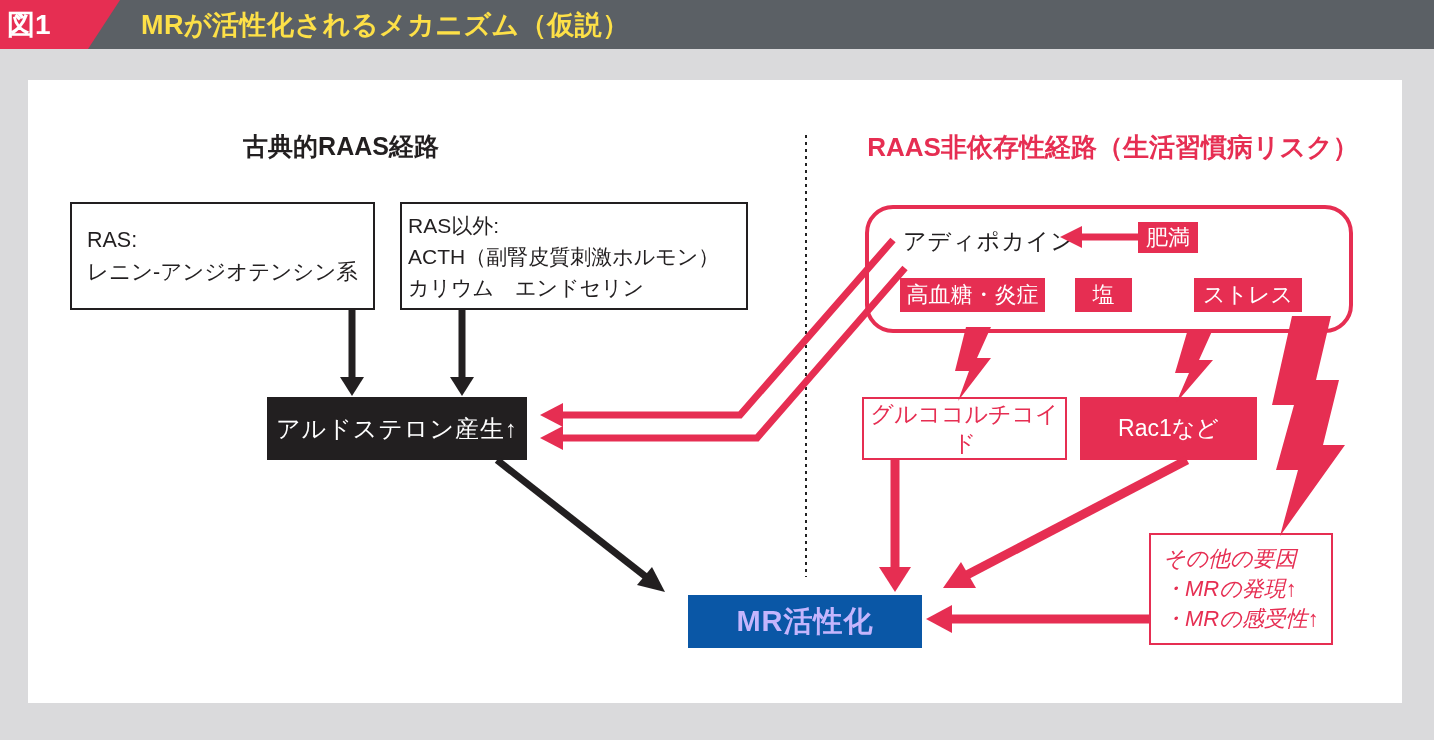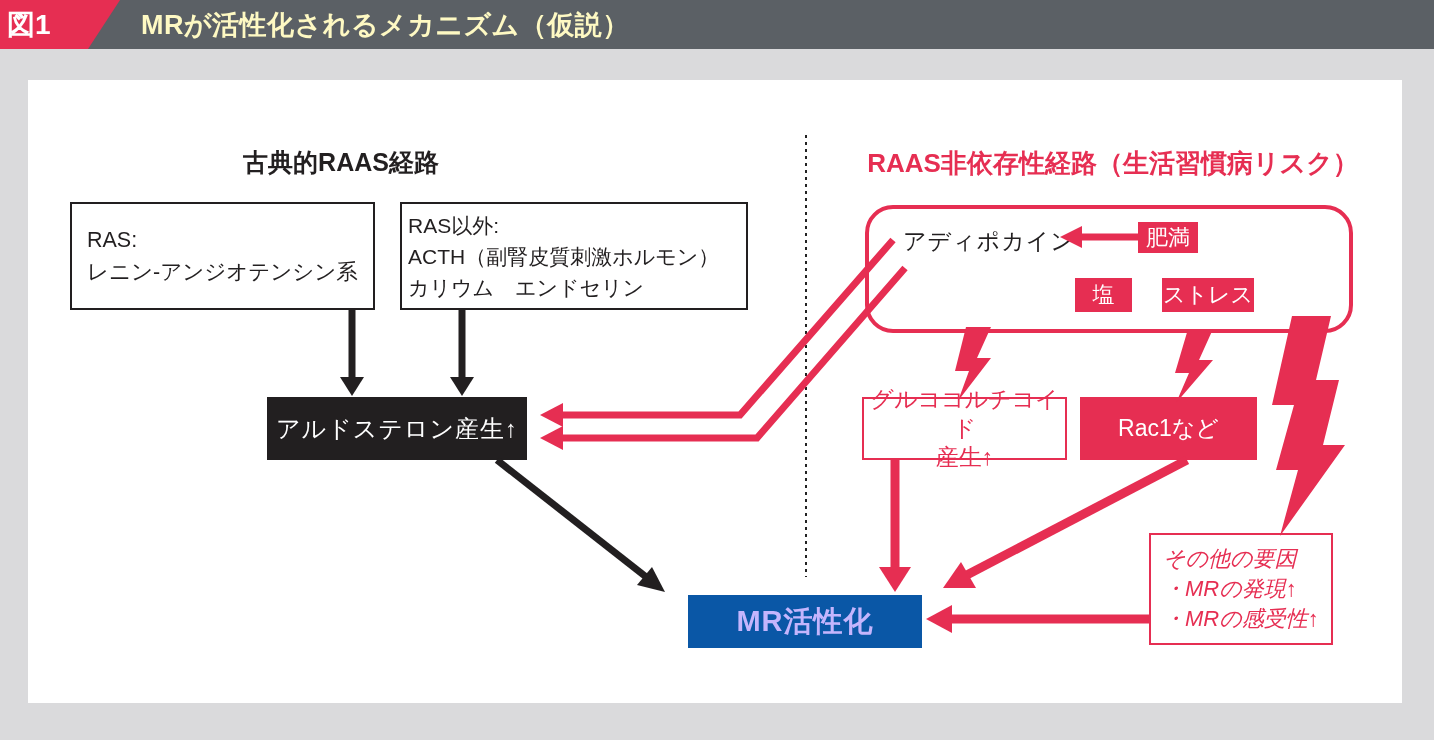--- a/index.html
+++ b/index.html
@@ -23,27 +23,27 @@
   .fig-tab{
     position:absolute;left:0;top:0;width:120px;height:49px;
     background:var(--red);
     clip-path:polygon(0 0,120px 0,88px 49px,0 49px);
     color:#fff;font-weight:bold;font-size:28px;
     display:flex;align-items:center;padding-left:7px;
   }
   .hdr-title{
     position:absolute;left:141px;top:0;height:49px;
     display:flex;align-items:center;
-    color:#fef9c3;font-weight:bold;font-size:27px;letter-spacing:0.5px;
+    color:#fde047;font-weight:bold;font-size:27px;letter-spacing:0.5px;
   }
   
   .panel{position:absolute;left:28px;top:80px;width:1374px;height:623px;background:#ffffff;}
   .abs{position:absolute;}
   
-  .sec-title{font-weight:bold;font-size:25px;color:var(--ink);text-align:center;margin-top:16px;}
+  .sec-title{font-weight:bold;font-size:25px;color:var(--ink);text-align:center;}
   .sec-title.red{color:var(--red);font-size:26px;}
   
   .obox{
     border:2px solid var(--ink);background:#fff;color:var(--ink);
     display:flex;flex-direction:column;justify-content:center;
     font-size:21.5px;line-height:32px;padding-left:15px;padding-right:4px;
   }
   
   .kbox{
     background:var(--ink);color:#fff;font-size:24px;
@@ -98,26 +98,26 @@
     <div>RAS以外:</div>
     <div>ACTH（副腎皮質刺激ホルモン）</div>
     <div>カリウム　エンドセリン</div>
   </div>
 
   <div class="abs kbox" style="left:239px;top:317px;width:260px;height:63px;">アルドステロン産生↑</div>
 
   <div class="abs rcontainer" style="left:837px;top:125px;width:488px;height:128px;"></div>
   <div class="abs adipo" style="left:875px;top:146px;">アディポカイン</div>
   <div class="abs rlabel" style="left:1110px;top:142px;width:60px;height:31px;">肥満</div>
+  <div class="abs rlabel" style="left:872px;top:198px;width:145px;height:34px;">高血糖・炎症</div>
   <div class="abs rlabel" style="left:1047px;top:198px;width:57px;height:34px;">塩</div>
-  <div class="abs rlabel" style="left:1134px;top:198px;width:92px;height:34px;">ストレス</div>
+  <div class="abs rlabel" style="left:1166px;top:198px;width:108px;height:34px;">ストレス</div>
 
   <div class="abs rbox" style="left:834px;top:317px;width:205px;height:63px;">
     <div>グルココルチコイド</div>
-    <div>産生↑</div>
   </div>
   <div class="abs rsolid" style="left:1052px;top:317px;width:177px;height:63px;">
     <div>Rac1など</div>
   </div>
 
   <div class="abs rbox left" style="left:1121px;top:453px;width:184px;height:112px;">
     <div>その他の要因</div>
     <div>・MRの発現↑</div>
     <div>・MRの感受性↑</div>
   </div>

